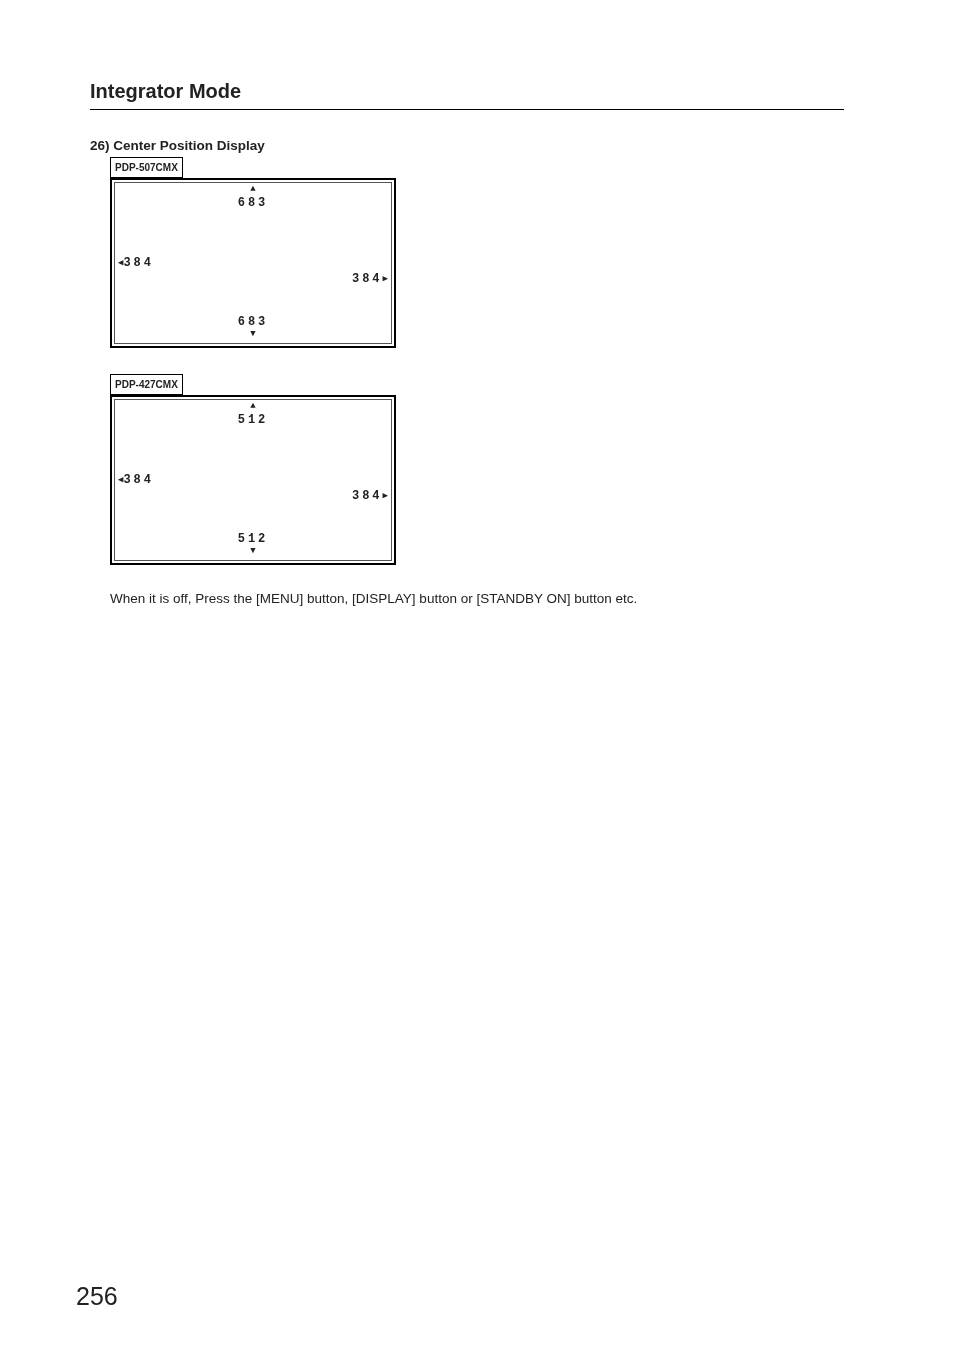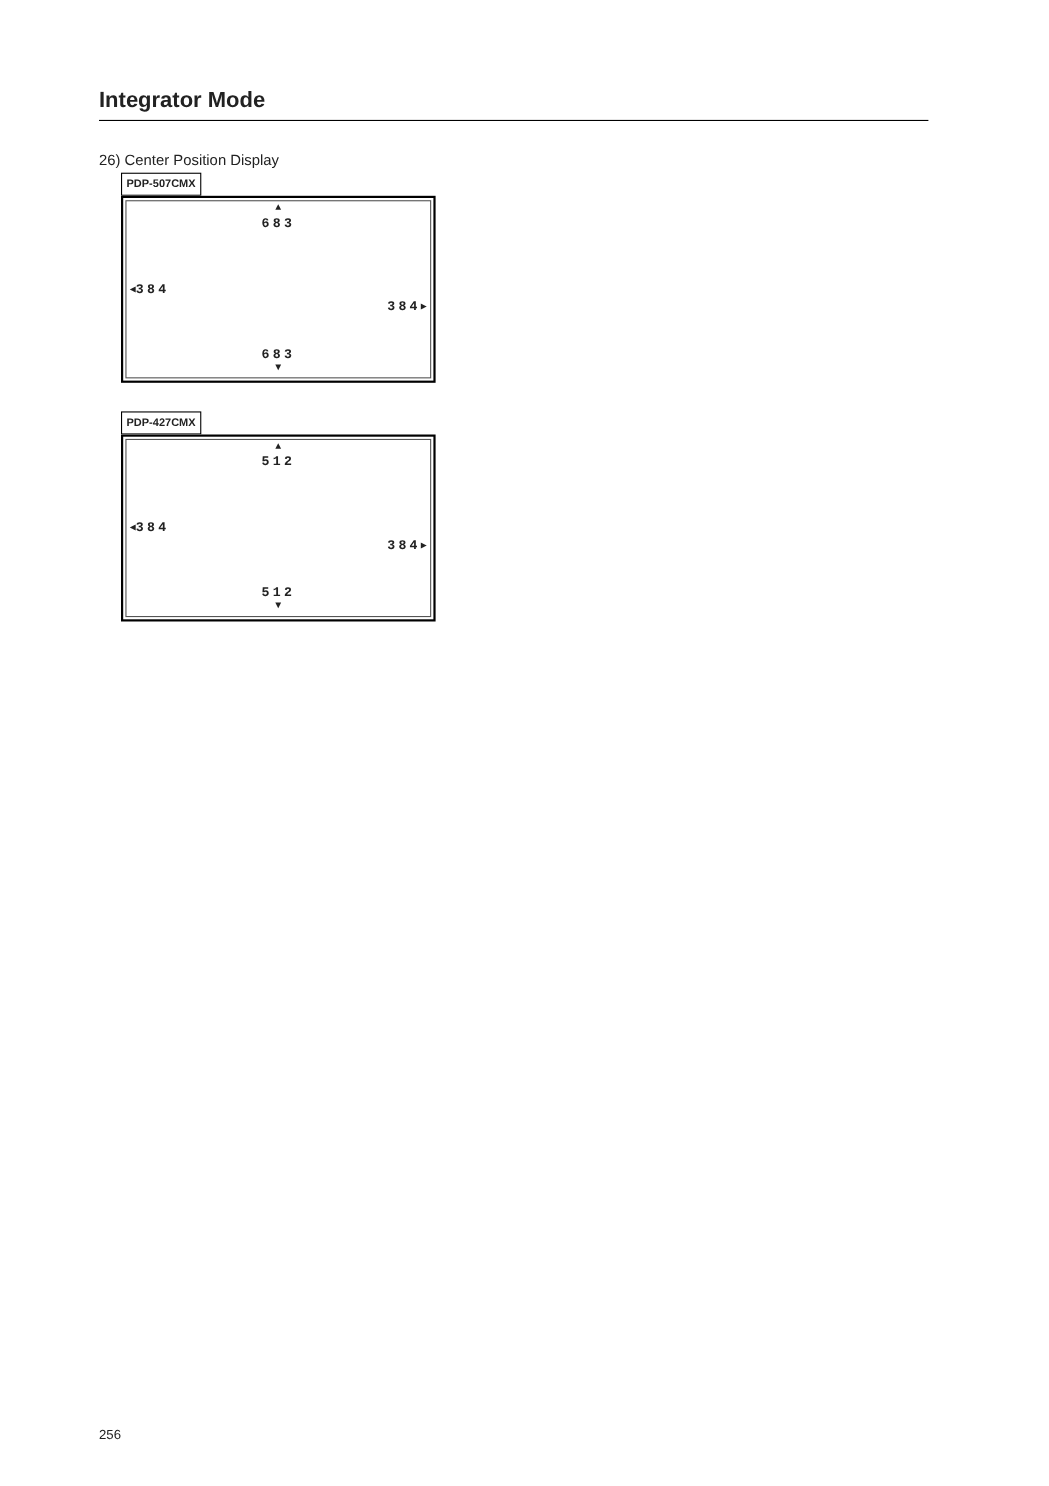--- a/index.html
+++ b/index.html
@@ -17,21 +17,21 @@
   }
   .section-title {
     font-size: 20px;
     font-weight: bold;
     border-bottom: 1.5px solid #000;
     padding-bottom: 6px;
     margin-bottom: 28px;
   }
   .item-heading {
     font-size: 13.5px;
-    font-weight: normal;
+    font-weight: bold;
     margin-bottom: 4px;
   }
   .item-desc {
     font-size: 13.5px;
     margin-left: 20px;
     margin-bottom: 24px;
   }
   .steps {
     margin-left: 20px;
     margin-bottom: 28px;
@@ -106,23 +106,23 @@
     display: inline-block;
     vertical-align: middle;
   }
   .post-note {
     font-size: 13.5px;
     margin-left: 20px;
     margin-top: 6px;
   }
   .page-number {
     position: absolute;
-    left: 90px;
+    left: 76px;
     bottom: 40px;
-    font-size: 12px;
+    font-size: 25px;
   }
 </style>
 </head>
 <body>
 
 <div class="page">
 
   <div class="section-title">Integrator Mode</div>
 
   <div class="item-heading">
@@ -165,15 +165,16 @@
     </div>
     <div class="dp-right">
       <span>384</span><span class="tri">▶</span>
     </div>
     <div class="dp-bottom">
       <div>512</div>
       <div><span class="tri">▼</span></div>
     </div>
   </div>
 
+  <div class="post-note">When it is off, Press the [MENU] button, [DISPLAY] button or [STANDBY ON] button etc.</div>
 
   <div class="page-number">256</div>
 </div>
 
 </body></html>

